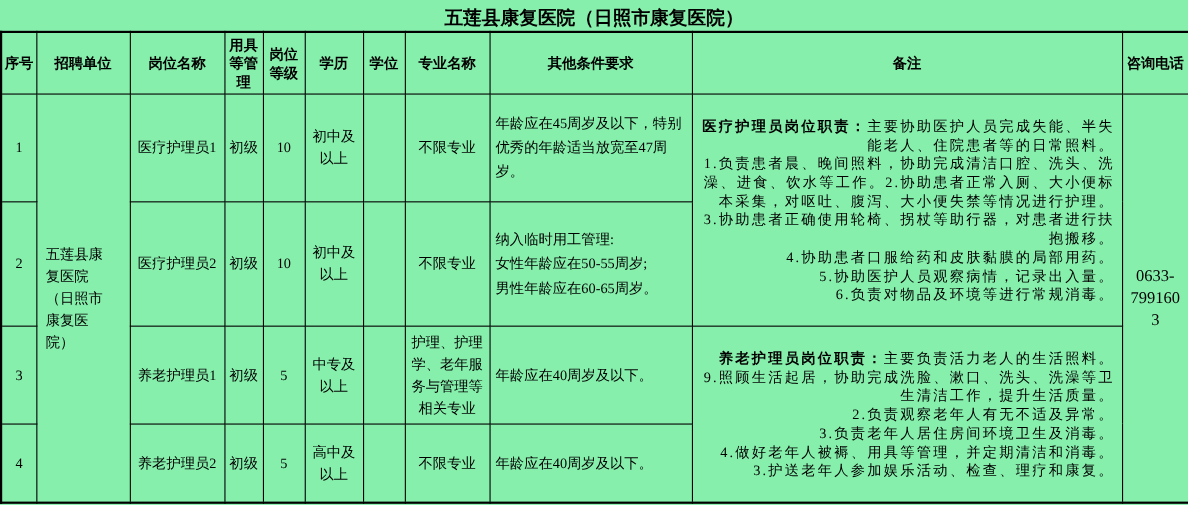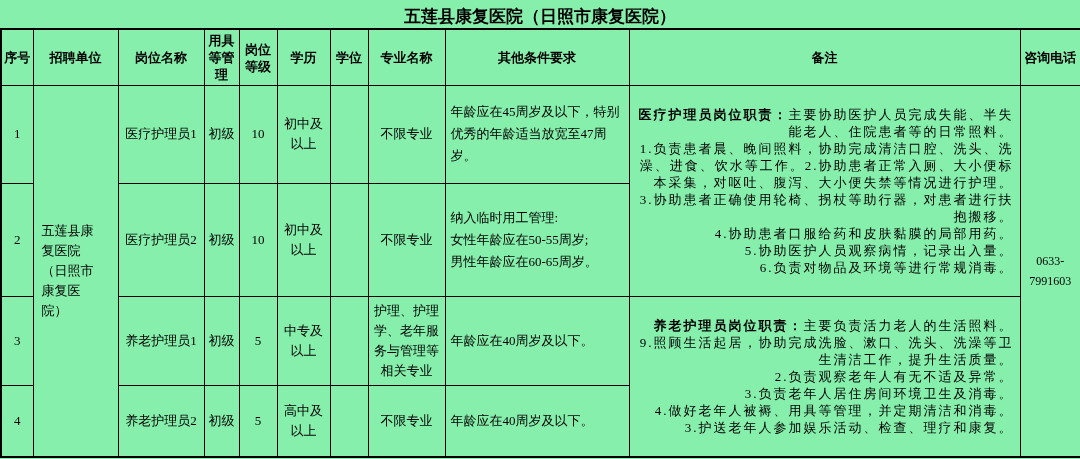--- a/index.html
+++ b/index.html
@@ -21,21 +21,21 @@
   th { font-weight: bold; text-align: center; line-height: 17px; padding: 2px 2px; }
   td.c { text-align: center; line-height: 20px; }
   td.unit-cell { text-align: left; padding: 2px 14px 2px 8px; line-height: 20px; }
   td.cond { text-align: left; line-height: 22px; padding: 2px 5px; white-space: pre-line; }
   td.remark {
     text-align: right; vertical-align: middle; line-height: 17px;
     padding: 20px 6px; letter-spacing: 2px; margin-top: 30px;
   }
   td.remark p { margin: 0; }
   td.remark b { font-weight: bold; }
-  td.phone { text-align: center; line-height: 20px; font-size: 12px; }
+  td.phone { text-align: center; line-height: 20px; font-size: 15px; }
 </style>
 </head>
 <body>
 
 <div class="page">
 
   <div class="title-block">
     <div class="title-line">五莲县康复医院（日照市康复医院）</div>
   </div>
 

